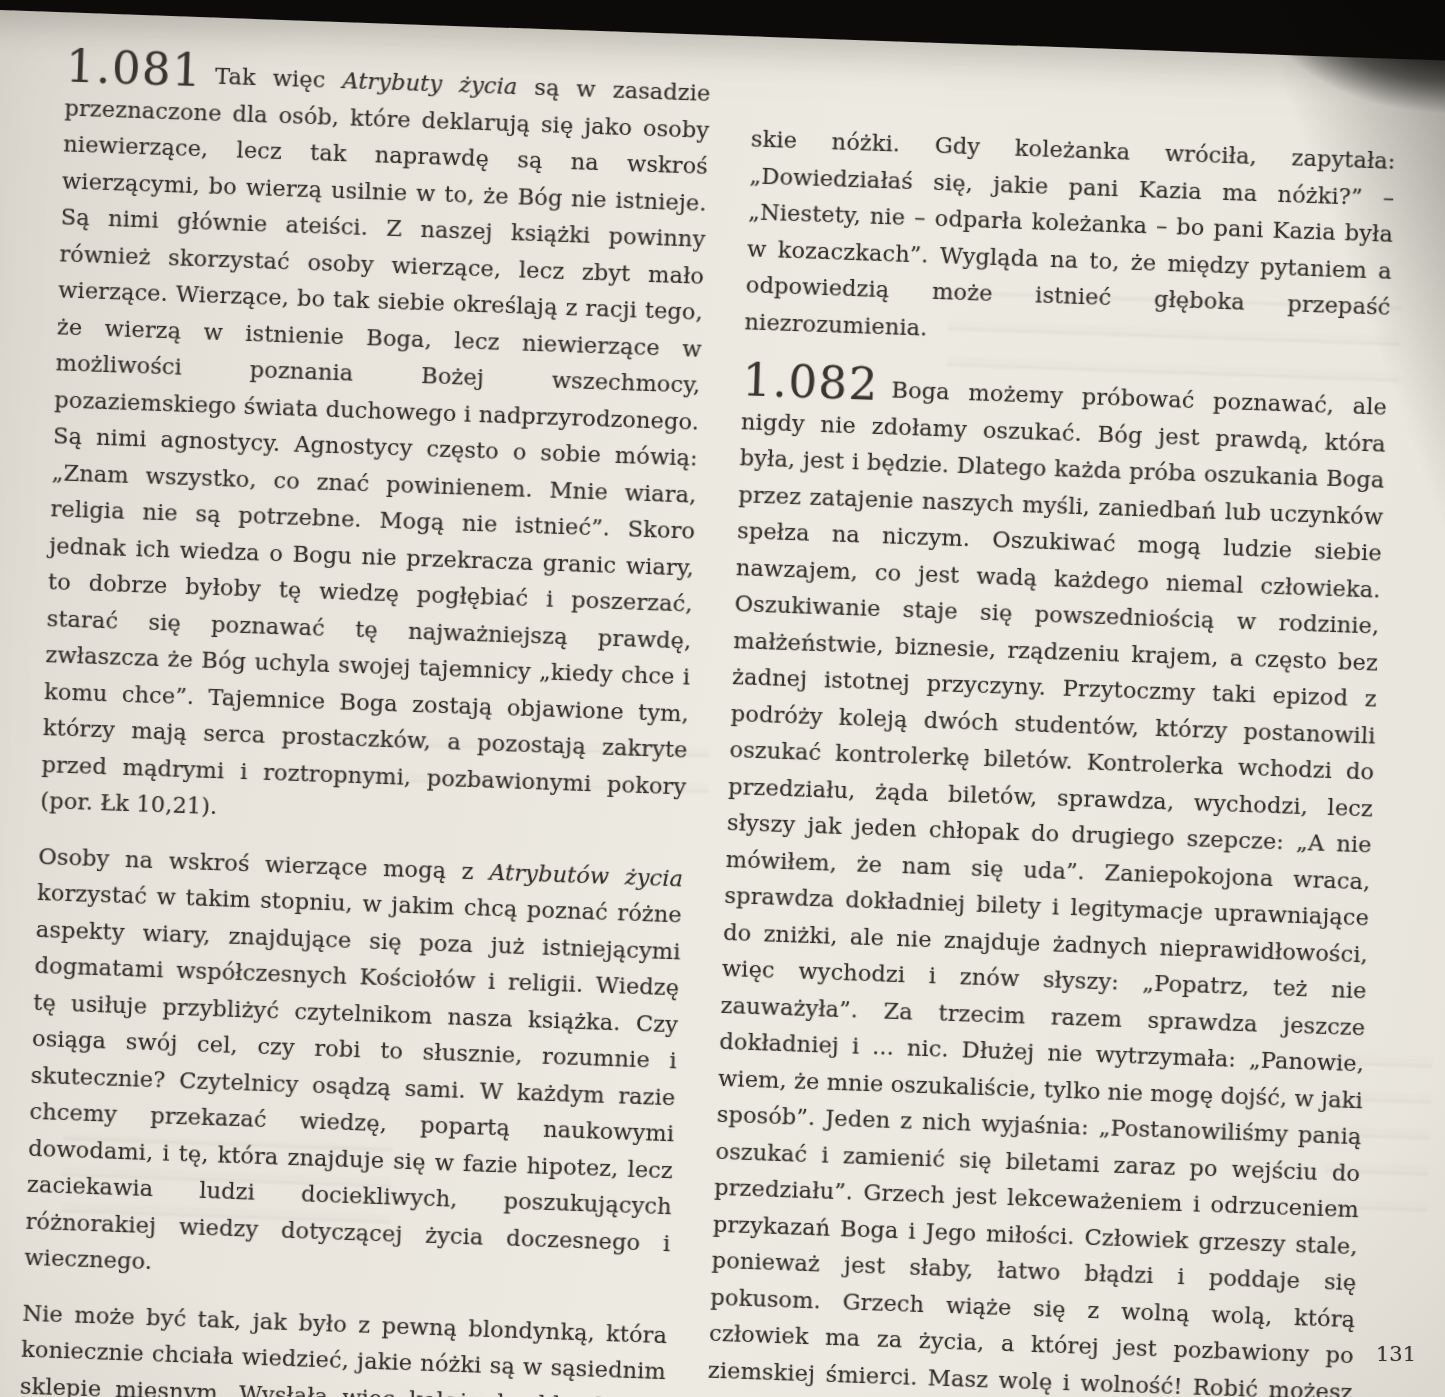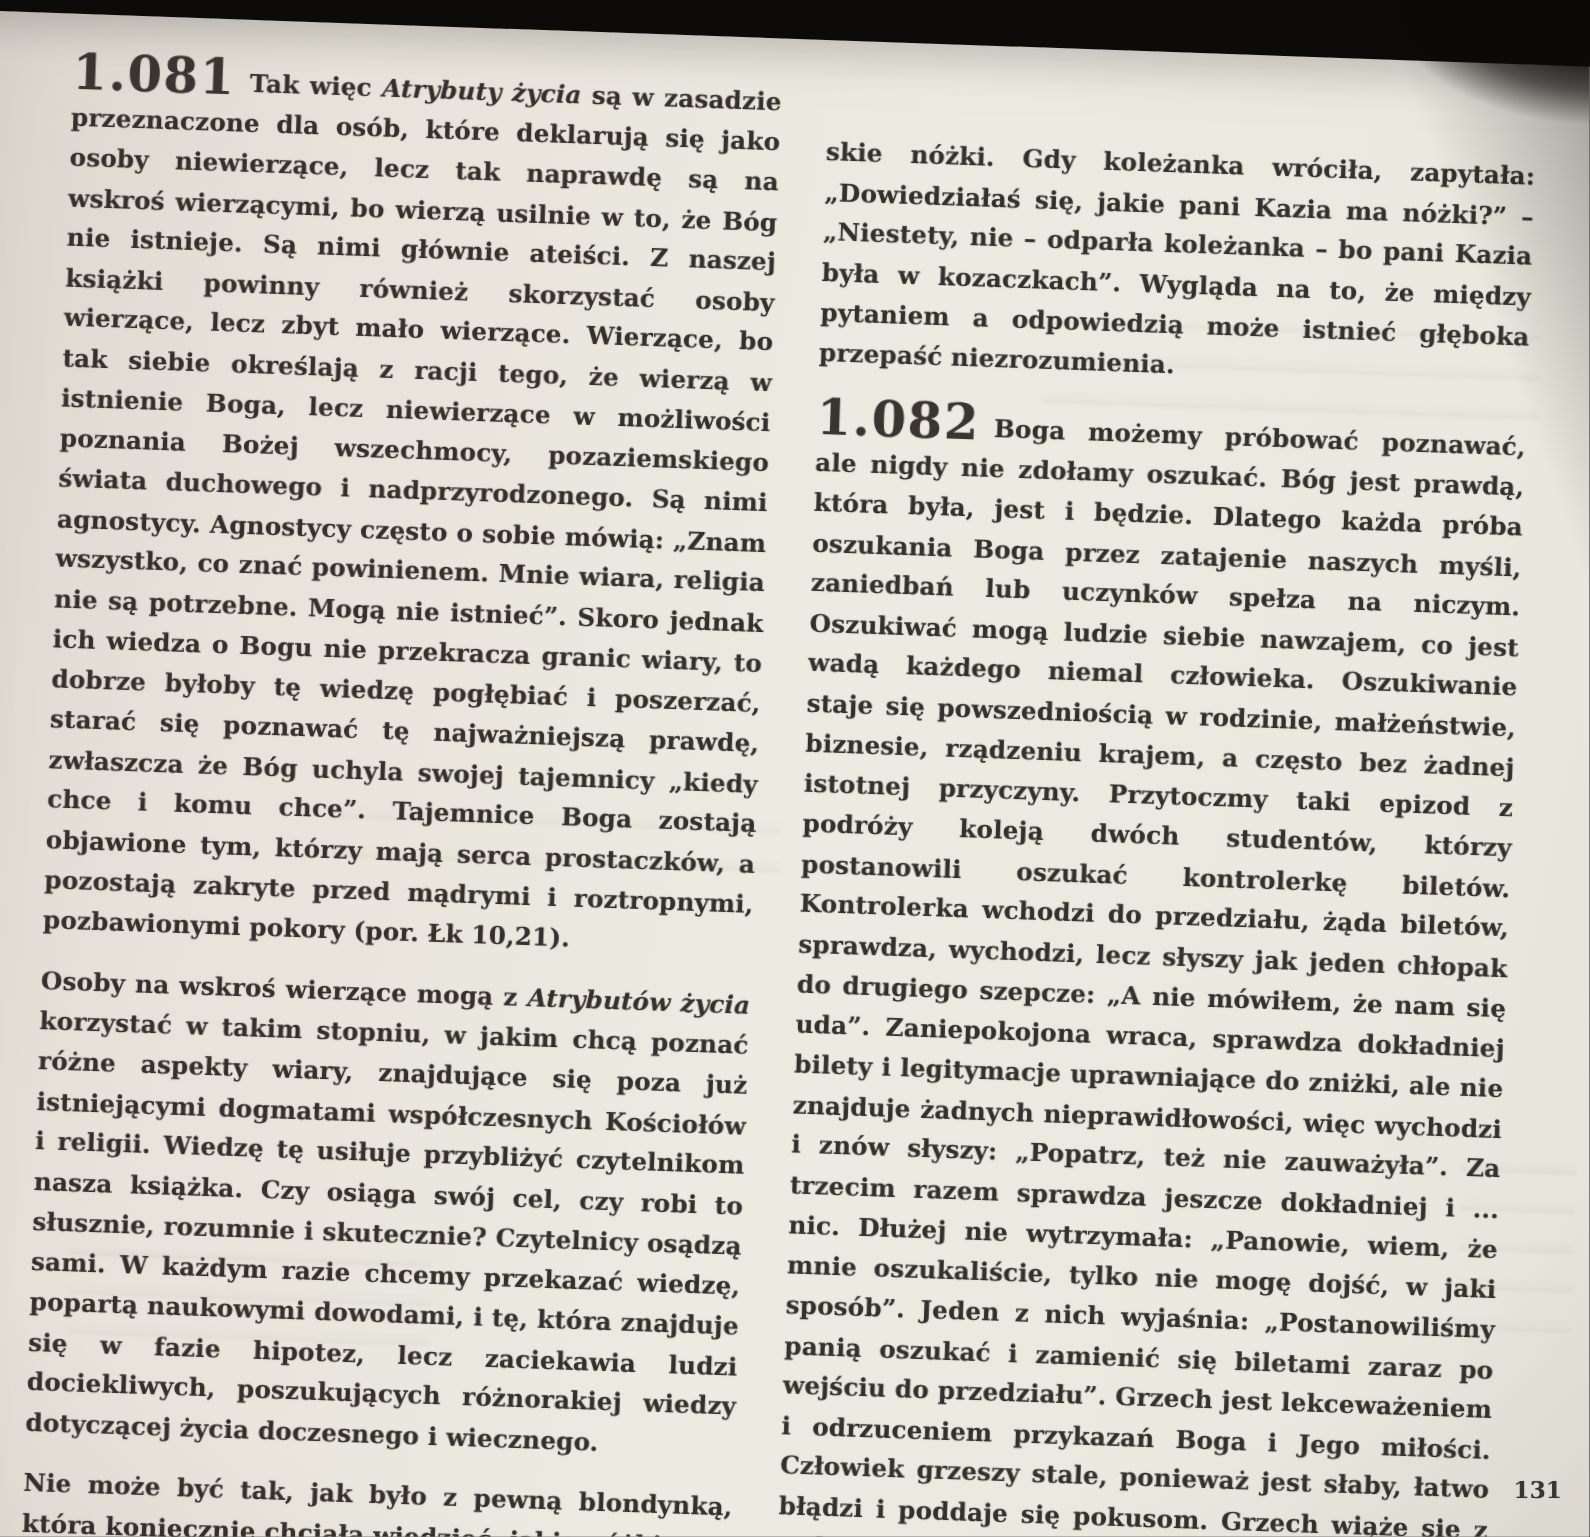--- a/index.html
+++ b/index.html
@@ -3,21 +3,21 @@
 <meta charset="utf-8">
 <style>
   html, body { margin: 0; padding: 0; }
   body {
     width: 1445px; height: 1397px;
     overflow: hidden;
     position: relative;
     background: #0c0b0a;
     font-family: "DejaVu Serif", "Liberation Serif", serif;
   }
-  .photo { position: absolute; inset: 0; overflow: hidden; font-weight: bold; }
+  .photo { position: absolute; inset: 0; overflow: hidden; }
 
   
   .page {
     position: absolute;
     left: -60px; top: 8px;
     width: 1800px; height: 1700px;
     transform: rotate(2deg);
     transform-origin: 0 0;
     background: linear-gradient(100deg, #d9d4cb 0%, #e7e3da 18%, #edeae1 45%, #ebe8df 70%, #e2ded5 100%);
     box-shadow: inset 0 14px 34px rgba(0,0,0,0.16), inset 50px 0 90px rgba(0,0,0,0.05);

